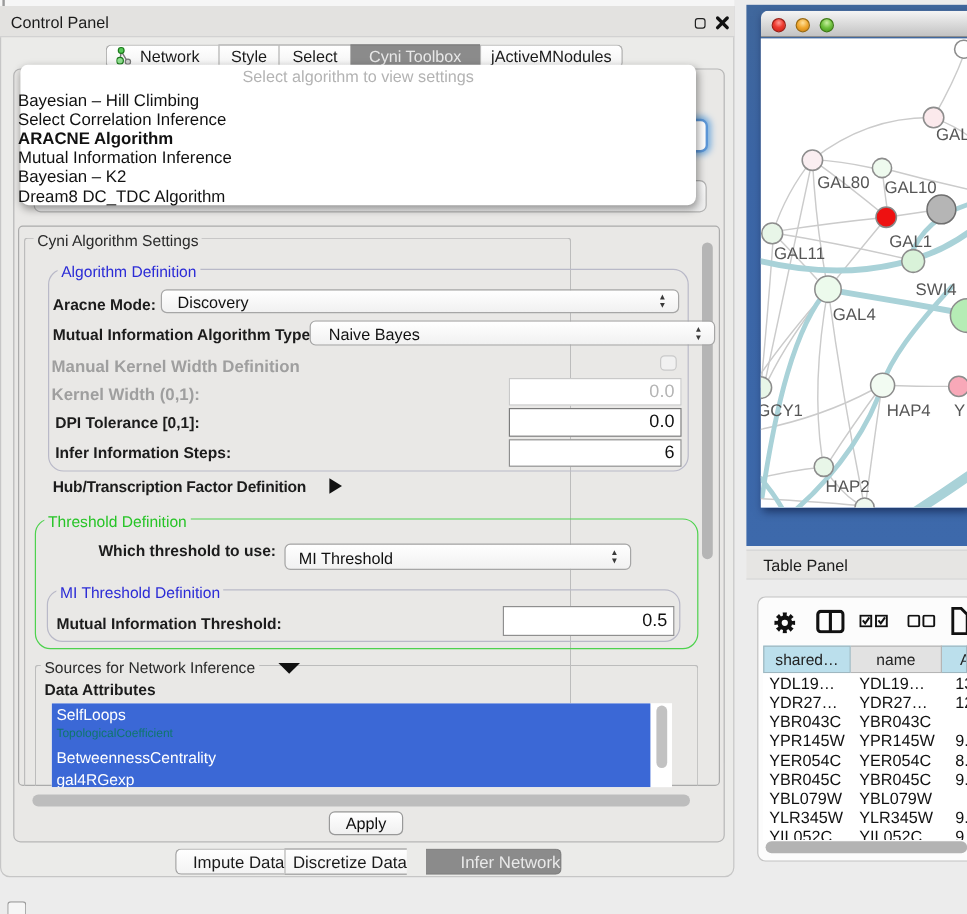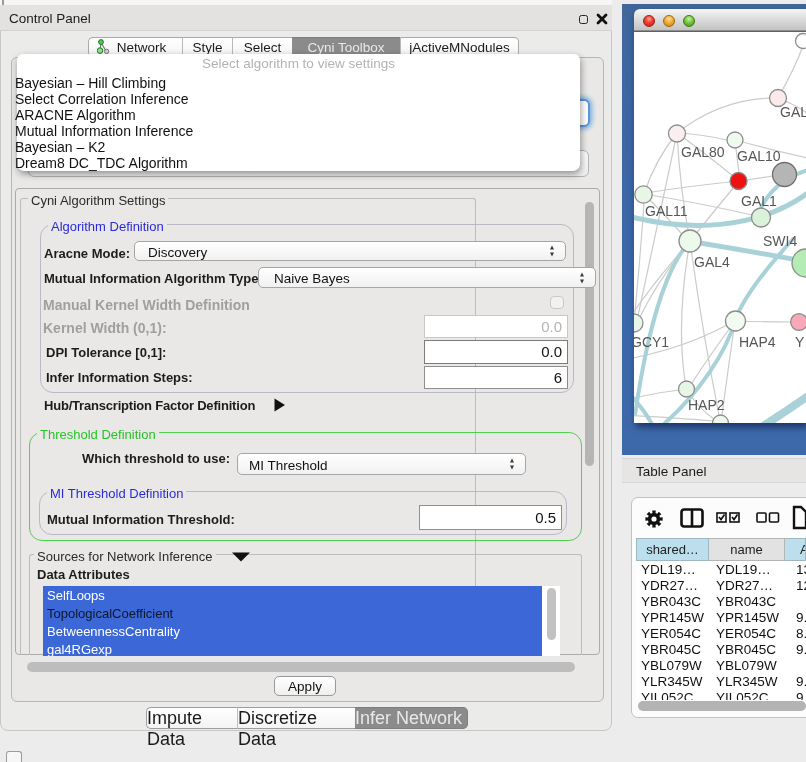--- a/index.html
+++ b/index.html
@@ -8,21 +8,21 @@
 .glbl{position:absolute;font-size:14px;font-weight:bold;color:#9f9f9f;white-space:nowrap}
 .combo{position:absolute;background:linear-gradient(#ffffff,#f1f1f1);border:1px solid #a6a6a6;border-radius:5px;font-size:13.5px;color:#111}
 .combo span.t{position:absolute;left:26px;top:3px;white-space:nowrap}
 .arr{position:absolute;right:8px;top:50%;width:9px;height:11px;transform:translateY(-50%)}
 .arr:before{content:"";position:absolute;left:2px;top:0;border:2.5px solid transparent;border-top:none;border-bottom:4px solid #3a3a3a}
 .arr:after{content:"";position:absolute;left:2px;bottom:0;border:2.5px solid transparent;border-bottom:none;border-top:4px solid #3a3a3a}
 .tf{position:absolute;background:#fff;border:1px solid #8f8f8f;font-size:15px;color:#111;text-align:right;padding-right:5px;line-height:21px}
 .grp{position:absolute;border:1px solid #bcbcbc;border-radius:13px;box-shadow:inset 0 0 0 0 #fff}
 .grp>span{position:absolute;top:-6px;left:7px;background:#e9e8e6;padding:0 3px;font-size:13px;color:#2a2a2a;white-space:nowrap}
 .tab{position:absolute;top:37px;height:20px;background:linear-gradient(#ffffff,#f3f3f3);border-top:1px solid #a9a9a9;border-bottom:1px solid #a9a9a9;font-size:13.5px;color:#1a1a1a;text-align:center;line-height:19px}
-.btab{position:absolute;top:707px;height:22px;background:linear-gradient(#ffffff,#f3f3f3);border-top:1px solid #9d9d9d;border-bottom:1px solid #9d9d9d;font-size:18px;color:#1a1a1a;text-align:left;line-height:21px}
+.btab{position:absolute;top:707px;height:22px;background:linear-gradient(#ffffff,#f3f3f3);border-top:1px solid #9d9d9d;border-bottom:1px solid #9d9d9d;font-size:14px;color:#1a1a1a;text-align:right;line-height:21px}
 .pitem{position:absolute;left:15px;font-size:14px;color:#111;white-space:nowrap}
 .trow{position:absolute;font-size:13.5px;color:#111;white-space:nowrap}
 </style></head>
 <body>
 
 <div class="abs" style="left:0;top:0;width:612px;height:5px;background:#f6f6f6"></div>
 <div class="abs" style="left:2px;top:0;width:2px;height:5px;background:#9a9a9a"></div>
 <div class="abs" style="left:0;top:5px;width:612px;height:726px;background:#ebebe9;border:1px solid #c6c6c6;border-radius:0 0 8px 8px"></div>
 
 <div class="abs" style="left:0;top:5px;width:612px;height:26px;background:#e3e2e0;border-bottom:1px solid #d2d2d2"></div>
@@ -105,39 +105,39 @@
 <div class="grp" style="left:29px;top:554px;width:553px;height:101px;border-bottom:none;border-radius:3px 3px 0 0">
     <span style="left:4px">Sources for Network Inference</span>
   </div>
 <svg class="abs" style="left:231px;top:551px" width="20" height="11" viewBox="0 0 20 11">
     <path d="M1 1.5 L19 1.5 L10 10.5 Z" fill="#111"></path>
   </svg>
 <div class="lbl" style="left:37px;top:567px">Data Attributes</div>
 <div class="abs" style="left:43px;top:586px;width:517px;height:70px;background:#fff;overflow:hidden">
   <div class="abs" style="left:0;top:0;width:499px;height:70px;background:#3b68d6"></div>
   <div class="abs" style="left:4px;top:2px;font-size:13px;color:#fff">SelfLoops</div>
-  <div class="abs" style="left:4px;top:20px;font-size:13px;color:#0f172a">TopologicalCoefficient</div>
+  <div class="abs" style="left:4px;top:20px;font-size:10px;color:#0f766e">TopologicalCoefficient</div>
   <div class="abs" style="left:4px;top:38px;font-size:13px;color:#fff">BetweennessCentrality</div>
   <div class="abs" style="left:4px;top:56px;font-size:13px;color:#fff">gal4RGexp</div>
   <div class="abs" style="left:504px;top:2px;width:9px;height:52px;background:#c2c2c2;border-radius:5px"></div>
 </div>
 
 <div class="abs" style="left:274px;top:676px;width:62px;height:20px;background:linear-gradient(#ffffff,#f0f0f0);border:1px solid #999;border-radius:5px;text-align:center;font-size:13.5px;line-height:19px;color:#111">Apply</div>
 
 <div class="btab" style="left:146px;width:91px;border-left:1px solid #9d9d9d;border-radius:5px 0 0 5px">Impute Data</div>
-<div class="btab" style="left:237px;width:118px;border-left:1px solid #bdbdbd">Discretize Data</div>
+<div class="btab" style="left:237px;width:102px;border-left:1px solid #bdbdbd">Discretize Data</div>
 <div class="btab" style="left:355px;width:113px;background:#8b8b8b;color:#e9e9e9;border-color:#7e7e7e;border-right:1px solid #7e7e7e;border-radius:0 5px 5px 0">Infer Network</div>
 
 <div class="abs" style="left:6px;top:751px;width:16px;height:11px;background:#f6f6f6;border:1.5px solid #9a9a9a;border-radius:3px 3px 0 0;border-bottom:none"></div>
 
 <div class="abs" style="left:17px;top:54px;width:563px;height:117px;background:#fff;border-radius:6px 6px 7px 7px;box-shadow:1px 3px 7px rgba(0,0,0,0.4)"></div>
 <div class="abs" style="left:17px;top:56px;width:563px;text-align:center;font-size:13.5px;color:#b3b3b3">Select algorithm to view settings</div>
 <div class="pitem" style="top:75px">Bayesian – Hill Climbing</div>
 <div class="pitem" style="top:91px">Select Correlation Inference</div>
-<div class="pitem" style="top:107px;font-weight:normal">ARACNE Algorithm</div>
+<div class="pitem" style="top:107px;font-weight:bold">ARACNE Algorithm</div>
 <div class="pitem" style="top:123px">Mutual Information Inference</div>
 <div class="pitem" style="top:139px">Bayesian – K2</div>
 <div class="pitem" style="top:155px">Dream8 DC_TDC Algorithm</div>
 
 <div class="abs" style="left:622px;top:4px;width:184px;height:451px;background:linear-gradient(#40679c,#3c66a6 30%,#3d69ab)"></div>
 <div class="abs" style="left:634px;top:9px;width:172px;height:414px;box-shadow:2px 4px 7px rgba(0,10,40,0.55)"></div>
 <div class="abs" style="left:634px;top:9px;width:172px;height:22px;background:linear-gradient(#f5f5f5,#dedede 45%,#c3c3c3);border-radius:6px 0 0 0;border-bottom:1px solid #8e8e8e"></div>
 <div class="abs" style="left:643px;top:15px;width:12px;height:12px;border-radius:50%;background:radial-gradient(circle at 50% 30%,#ff9a94 0%,#ee3b30 45%,#c81e14 100%);border:0.5px solid #9a2018"></div>
 <div class="abs" style="left:663px;top:15px;width:12px;height:12px;border-radius:50%;background:radial-gradient(circle at 50% 30%,#ffe09a 0%,#f0a72e 50%,#c87d10 100%);border:0.5px solid #9a6a10"></div>
 <div class="abs" style="left:683px;top:15px;width:12px;height:12px;border-radius:50%;background:radial-gradient(circle at 50% 30%,#c8f0a0 0%,#6fc13e 50%,#3f9416 100%);border:0.5px solid #3d7a14"></div>

